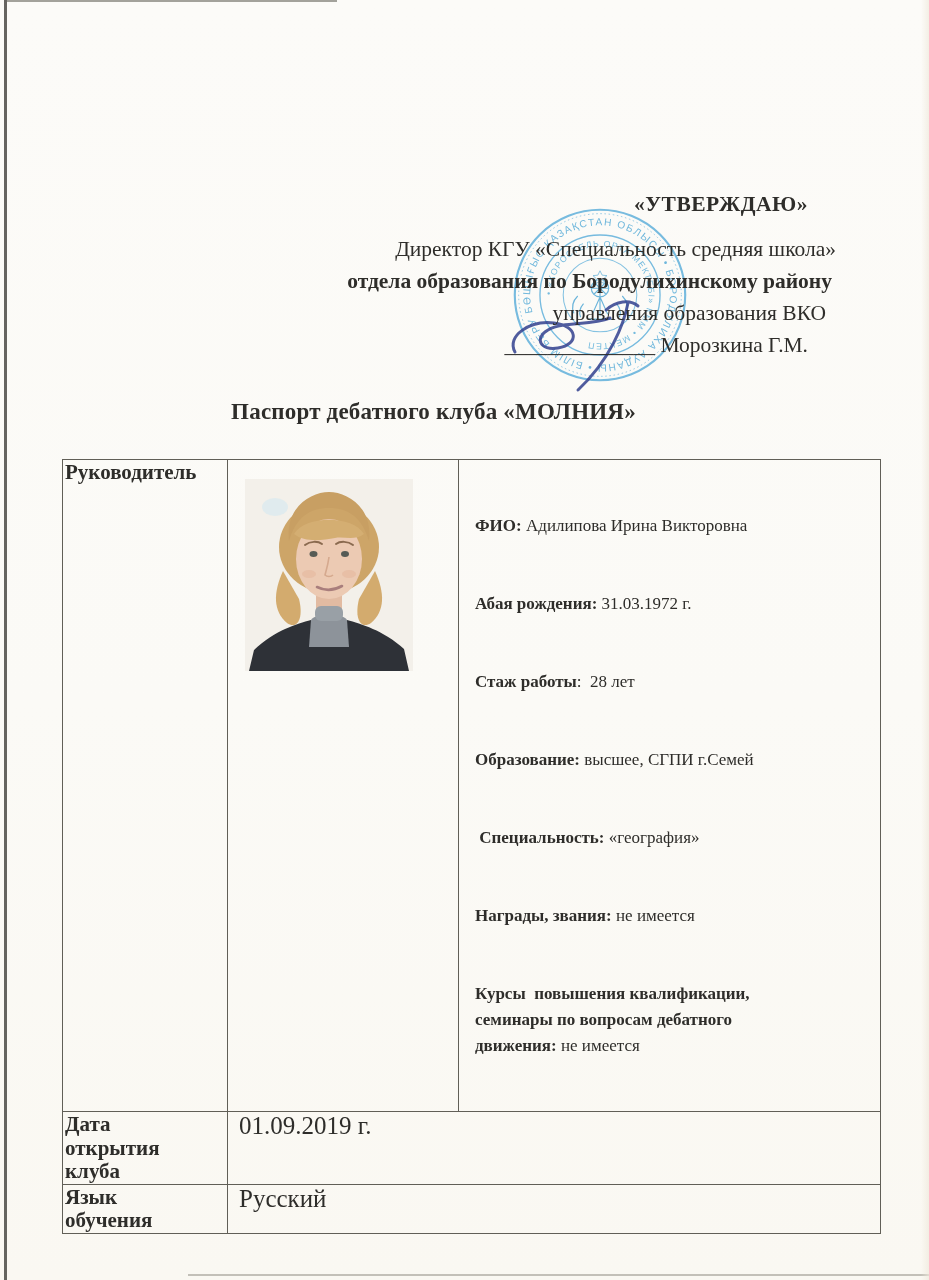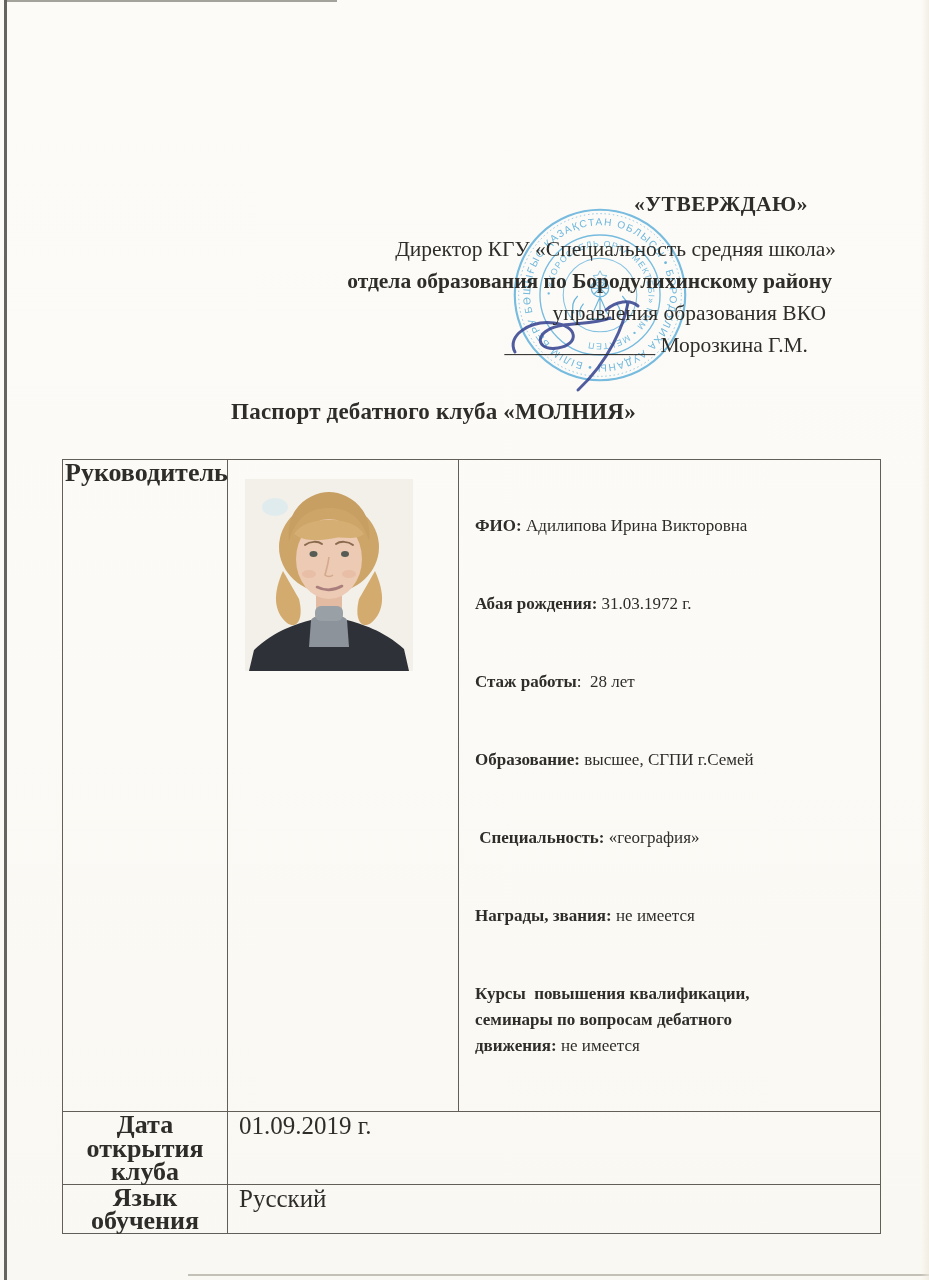--- a/index.html
+++ b/index.html
@@ -28,21 +28,21 @@
   .approval .ap-l4 { margin-right:10px; }
   .approval .ap-sign { margin-right:28px; }
 
   .doc-title { position:absolute; top:399px; left:0; width:929px; text-align:center;
                transform:translateX(-31px); font-size:23px; font-weight:bold; letter-spacing:.2px; z-index:2; }
 
   
   table.passport { position:absolute; left:62px; top:459px; width:818px;
                    border-collapse:collapse; table-layout:fixed; z-index:2; }
   .passport td { border:1px solid #615f57; vertical-align:top; }
-  .lbl { font-weight:bold; text-align:center; font-size:26px; line-height:23.5px;
+  .lbl { font-weight:bold; font-size:21px; line-height:23.5px;
          padding:1px 2px 0 2px; white-space:pre-line; }
   .val { font-size:25px; line-height:25px; padding:1px 6px 0 11px; }
   .details { font-size:17px; line-height:26px; padding:1px 4px 0 16px; white-space:pre-wrap; }
   .photo-cell { padding:19px 0 0 17px; }
 </style>
 </head>
 <body>
 
 <div class="page">
 

